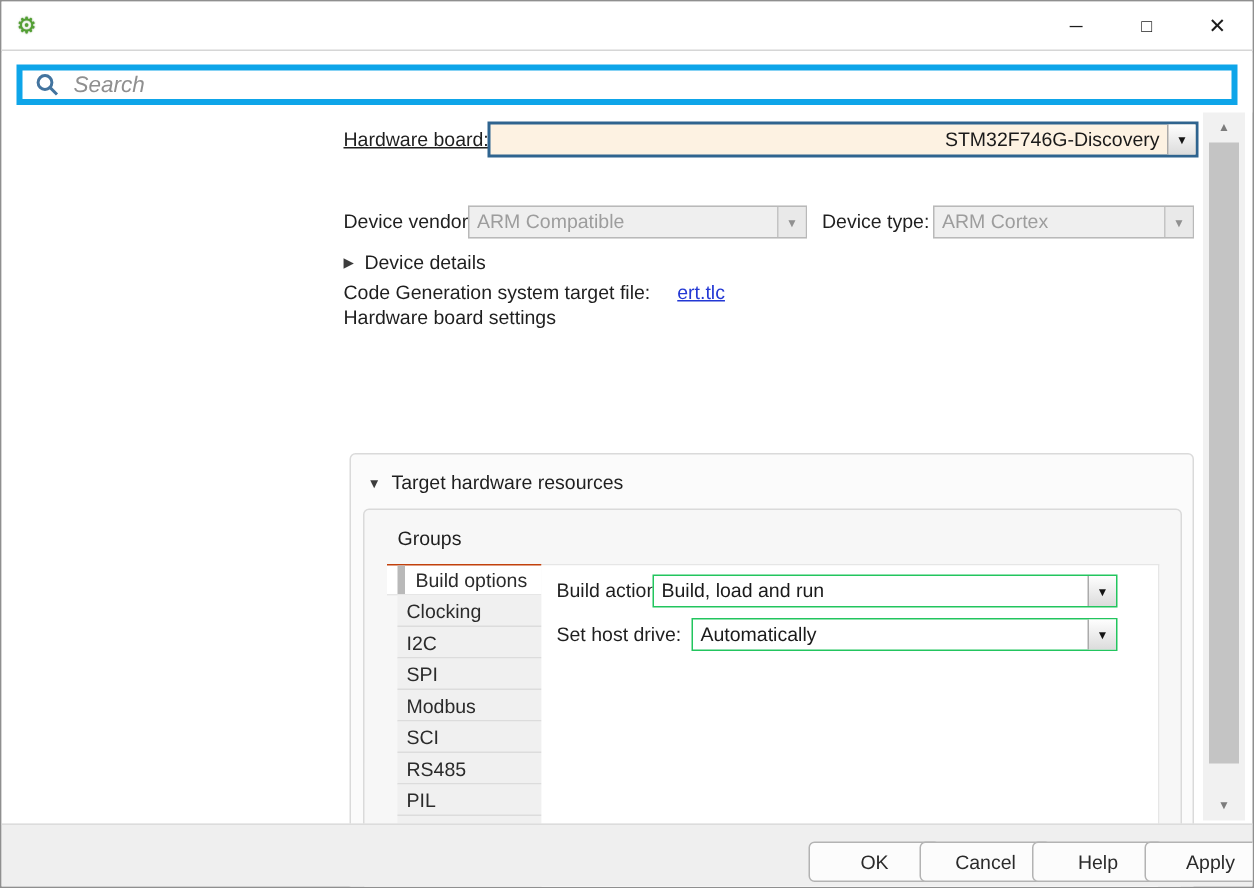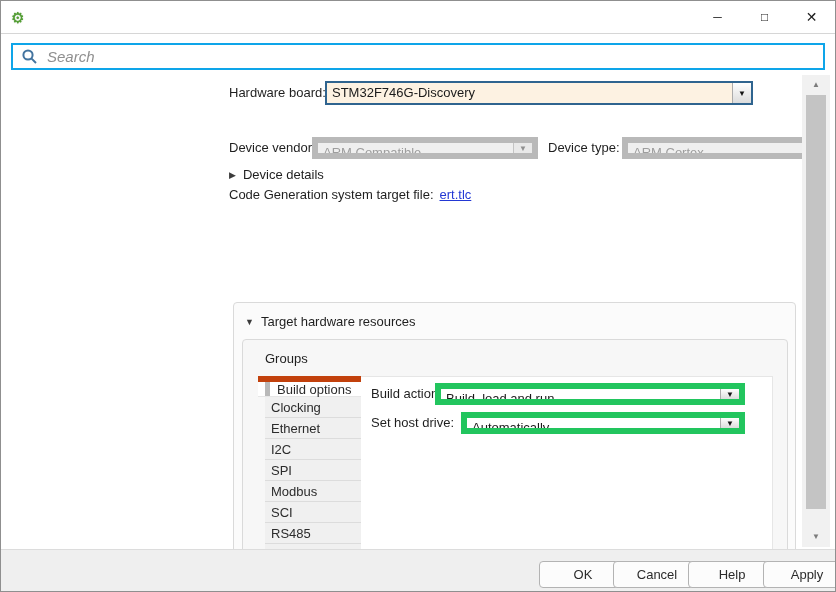--- a/index.html
+++ b/index.html
@@ -15,67 +15,67 @@
   .app-icon { margin-left:10px; font-size:15px; line-height:15px; color:#53a033;
     text-shadow:0 0 1px #3c7d22; }
   .win-title { margin-left:9px; font-size:12px; color:#101010; }
   .win-controls { margin-left:auto; display:flex; height:100%; }
   .win-btn { width:47px; height:100%; display:flex; align-items:center; justify-content:center;
     font-size:12px; color:#1c1c1c; cursor:default; }
   .win-btn.close { font-size:14px; }
   
   .searchbar { position:absolute; top:34px; left:0; right:0; height:40px; background:#fff; }
   .search-box { position:absolute; left:10px; right:10px; top:8px; height:27px;
-    border:2px solid #0ea5e9; background:#fff; display:flex; align-items:center; }
+    border:4px solid #0ea5e9; background:#fff; display:flex; align-items:center; }
   .search-box svg { margin-left:8px; flex:0 0 auto; }
   .search-box input { border:none; outline:none; flex:1; height:100%; margin-left:7px;
     font-family:"Liberation Sans", sans-serif; font-size:15px; color:#333; background:transparent; }
   .search-box input::placeholder { font-style:italic; color:#8f8f8f; }
   
   .sidebar { position:absolute; left:10px; top:78px; width:212px; height:465px;
     border:1px solid #a9a9a9; background:#fff; padding-top:3px; }
   .side-item { height:20px; display:flex; align-items:center; font-size:13px; color:#2b2b2b; }
   .side-item .tri { flex:0 0 14px; margin-left:15px; font-size:8px; color:#5a5a5a; line-height:20px; }
   .side-item .lbl { white-space:nowrap; }
   .side-item.selected { background:#a5d8f1; }
   
   .vscroll { position:absolute; left:801px; top:74px; width:28px; height:472px; background:#f1f1f1; }
   .vs-btn { position:absolute; left:0; width:100%; height:16px; text-align:center;
     font-size:8px; color:#7c7c7c; line-height:16px; }
   .vs-up { top:2px; } .vs-down { bottom:2px; }
   .vs-thumb { position:absolute; left:4px; top:20px; width:20px; height:414px; background:#c4c4c4; }
   
   .main { position:absolute; left:0; top:74px; width:800px; height:474px; background:#fff; }
   .flabel { position:absolute; font-size:13px; color:#1f1f1f; line-height:22px; white-space:nowrap; }
-  .combo { position:absolute; height:22px; background:#fff; border:6px solid #22c55e; display:flex; }
+  .combo { position:absolute; height:22px; background:#fff; border:1px solid #22c55e; display:flex; }
   .combo .val { flex:1; font-size:13px; color:#1a1a1a; padding:0 5px; line-height:20px;
     white-space:nowrap; overflow:hidden; }
   .combo .arrow { flex:0 0 19px; border-left:1px solid #ababab;
     background:linear-gradient(#fefefe,#dcdcdc); display:flex; align-items:center;
     justify-content:center; font-size:8px; color:#141414; }
   .combo.board { background:#fdf2e2; border:1px solid #2f648f; box-shadow:0 0 0 1px #2f648f; }
   .combo.disabled { background:#efefef; border-color:#b9b9b9; }
   .combo.disabled .val { color:#9d9d9d; }
   .combo.disabled .arrow { background:#e9e9e9; color:#909090; border-left-color:#c4c4c4; }
   .linkrow { position:absolute; left:228px; top:110px; font-size:13px; line-height:20px; color:#1f1f1f; }
-  .linkrow a { color:#2338d4; text-decoration:underline; margin-left:6px; cursor:pointer; }
+  .linkrow a { color:#2338d4; text-decoration:underline; margin-left:18px; cursor:pointer; }
   .toggle { position:absolute; font-size:13px; color:#1f1f1f; display:flex; align-items:center; }
   .toggle .tri { font-size:9px; color:#3c3c3c; margin-right:7px; }
   
   .panelA { position:absolute; left:232px; top:227px; width:563px; height:321px;
     border:1px solid #dadada; border-radius:4px; background:#fbfbfb; }
   .panelA .hdr { position:absolute; left:11px; top:11px; }
   .panelB { position:absolute; left:8px; top:36px; width:546px; height:278px;
     border:1px solid #dadada; border-radius:4px; background:#f7f7f7; }
   .groups-label { position:absolute; left:22px; top:11px; font-size:13px; color:#1f1f1f; }
   .tabstrip { position:absolute; left:15px; top:36px; width:103px; }
   .gtab { height:21px; margin-left:7px; background:#f0f0f0; border-bottom:1px solid #dcdcdc;
     font-size:13px; color:#2b2b2b; display:flex; align-items:center; padding-left:6px;
     white-space:nowrap; }
-  .gtab:first-child { border-top:6px solid #c2410c; }
+  .gtab:first-child { border-top:1px solid #c2410c; }
   .gtab.selected { margin-left:0; background:#fff; border-bottom:1px solid #e6e6e6; padding-left:7px; }
   .gtab.selected::before { content:""; width:5px; height:100%; background:#b9b9b9;
     margin-right:7px; flex:0 0 5px; }
   .contentbox { position:absolute; left:118px; top:36px; width:412px; height:238px;
     background:#fff; border:1px solid #e6e6e6; border-left:none;
     border-radius:0 0 4px 4px; }
   
   .footer { position:absolute; left:0; right:0; top:548px; bottom:0; background:#efefef;
     border-top:1px solid #dcdcdc; }
   .fbtn { position:absolute; top:11px; height:27px; width:88px; background:#fcfcfc;
@@ -144,60 +144,60 @@
         <span class="lbl">Coverage</span>
       </div>
     <div class="side-item">
       <span class="tri">▶</span>
         <span class="lbl">HDL Code Generation</span>
       </div>
   </div>
 
   <div class="main">
 
-    <div class="flabel" style="left:228px; top:7px;">Hardware board:</div>
-    <div class="combo board" style="left:325px; top:7px; width:426px;">
+    <div class="flabel" style="left:228px; top:7px;text-decoration:underline;">Hardware board:</div>
+    <div class="combo board" style="left:325px; top:7px; width:472px;text-align:right;">
       <div class="val">STM32F746G-Discovery</div>
       <div class="arrow">▼</div>
     </div>
 
     <div class="linkrow">
       <span>Code Generation system target file:</span><a>ert.tlc</a>
     </div>
 
     <div class="flabel" style="left:228px; top:62px;">Device vendor:</div>
     <div class="combo disabled" style="left:311px; top:62px; width:226px;">
       <div class="val">ARM Compatible</div>
       <div class="arrow">▼</div>
     </div>
     <div class="flabel" style="left:547px; top:62px;">Device type:</div>
-    <div class="combo disabled" style="left:621px; top:62px; width:208px;">
+    <div class="combo disabled" style="left:621px; top:62px; width:174px;">
       <div class="val">ARM Cortex</div>
       <div class="arrow">▼</div>
     </div>
 
     <div class="toggle" style="left:228px; top:92px;">
       <span class="tri">▶</span>
       <span>Device details</span>
     </div>
 
+    <div class="flabel" style="left:228px; top:126px;">Hardware board settings</div>
 
     <div class="panelA">
       <div class="toggle hdr">
         <span class="tri">▼</span>
         <span>Target hardware resources</span>
       </div>
 
       <div class="panelB">
         <div class="groups-label">Groups</div>
 
         <div class="tabstrip">
           <div class="gtab selected">Build options</div>
           <div class="gtab">Clocking</div>
-          <div class="gtab">Ethernet</div>
           <div class="gtab">I2C</div>
           <div class="gtab">SPI</div>
           <div class="gtab">Modbus</div>
           <div class="gtab">SCI</div>
           <div class="gtab">RS485</div>
           <div class="gtab">PIL</div>
           <div class="gtab">External mode</div>
         </div>
 
         <div class="contentbox">

